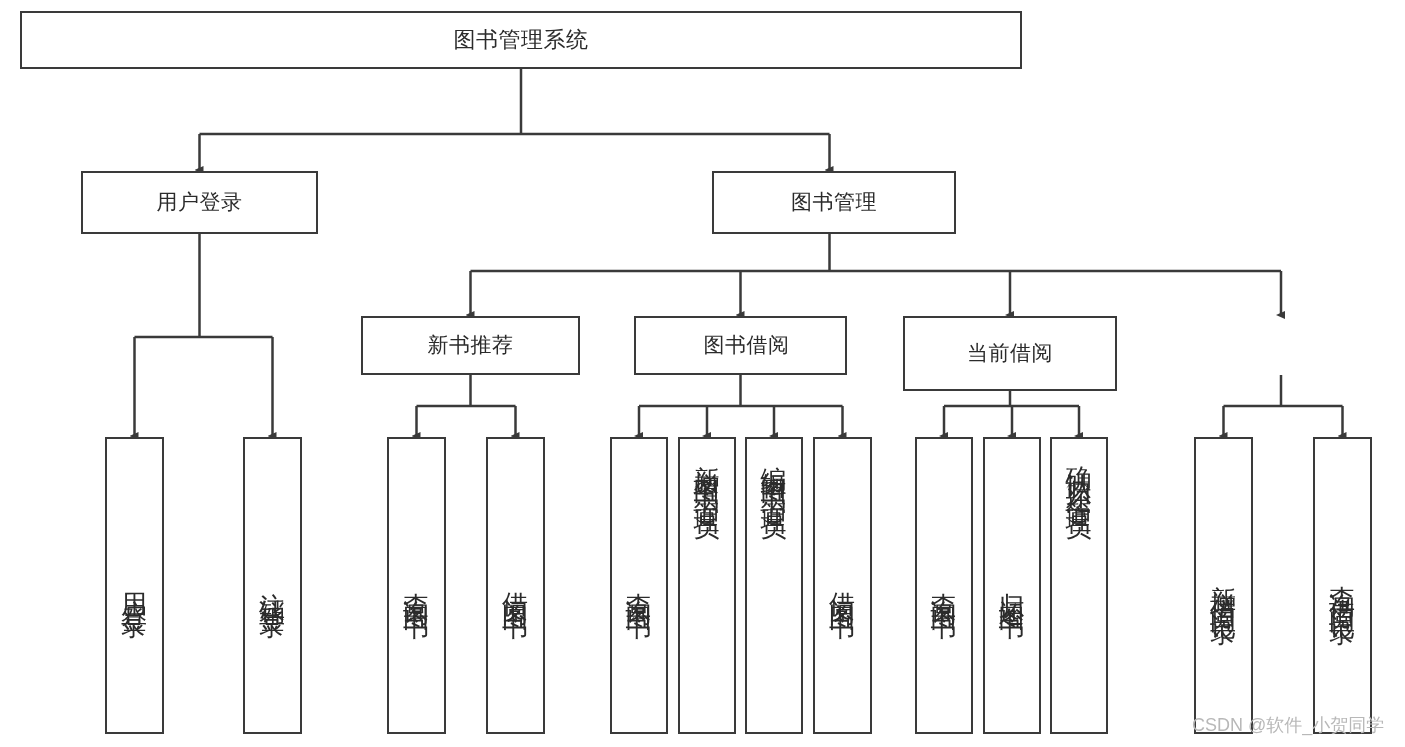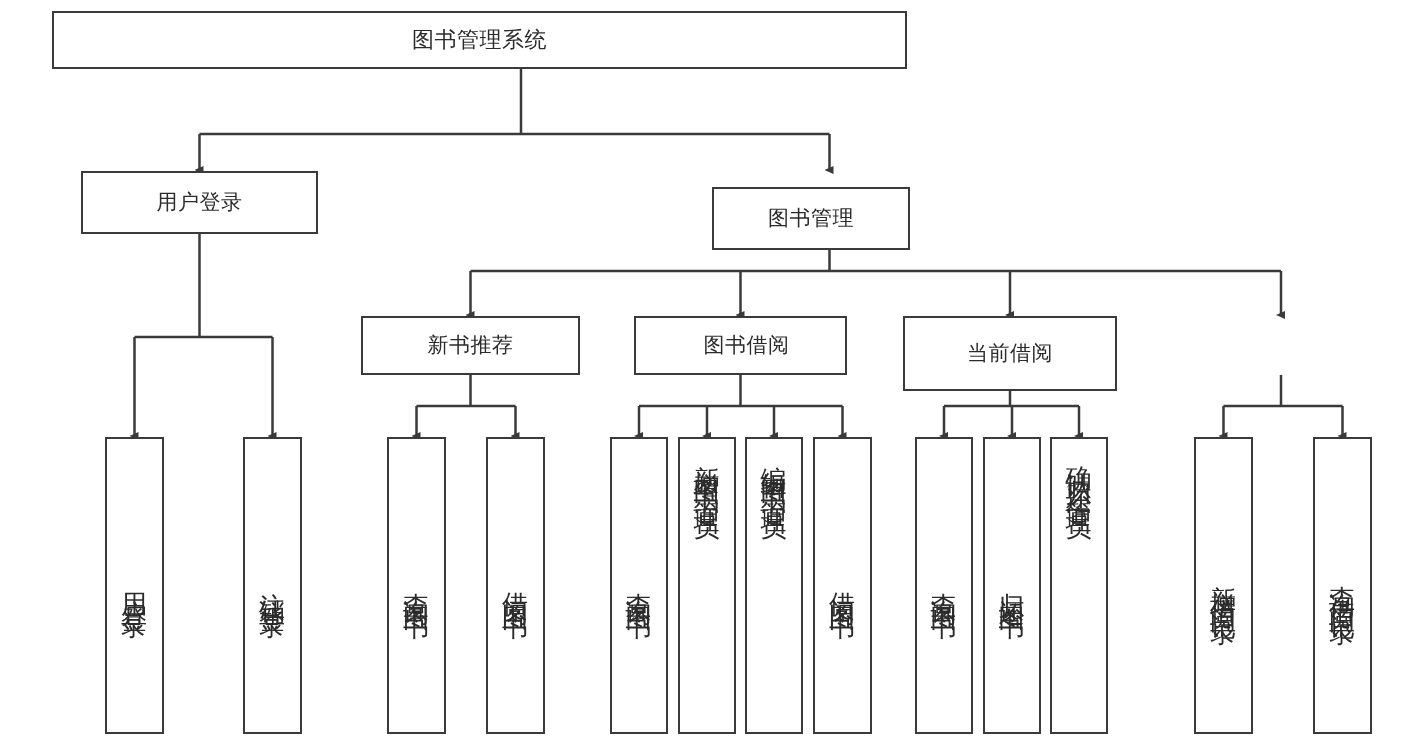--- a/index.html
+++ b/index.html
@@ -116,28 +116,28 @@
         <path d="M944,406 L944,436" marker-end="url(#arrow)"></path>
         <path d="M1012,406 L1012,436" marker-end="url(#arrow)"></path>
         <path d="M1079,406 L1079,436" marker-end="url(#arrow)"></path>
         <path d="M1281,375 L1281,406"></path>
         <path d="M1223.5,406 L1342.5,406"></path>
         <path d="M1223.5,406 L1223.5,436" marker-end="url(#arrow)"></path>
         <path d="M1342.5,406 L1342.5,436" marker-end="url(#arrow)"></path>
       </g>
   </svg>
 
-  <div class="node horiz root" style="left: 20px; top: 11px; width: 855px; height: 58px; margin-left: 32px;">
+  <div class="node horiz root" style="left: 20px; top: 11px; width: 1002px; height: 58px;">
     <span class="label">图书管理系统</span>
   </div>
 
   <div class="node horiz" style="left: 81px; top: 171px; width: 237px; height: 63px;">
     <span class="label">用户登录</span>
   </div>
-  <div class="node horiz" style="left: 712px; top: 171px; width: 198px; height: 63px; margin-top: 16px;">
+  <div class="node horiz" style="left: 712px; top: 171px; width: 244px; height: 63px;">
     <span class="label">图书管理</span>
   </div>
 
   <div class="node horiz" style="left: 361px; top: 316px; width: 219px; height: 59px; align-items: center;">
     <span class="label">新书推荐</span>
   </div>
   <div class="node horiz" style="left: 634px; top: 316px; width: 213px; height: 59px; padding-left: 12px;">
     <span class="label">图书借阅</span>
   </div>
   <div class="node horiz" style="left: 903px; top: 316px; width: 214px; height: 75px;">
@@ -177,14 +177,15 @@
   <div class="node vert" style="left: 1050px; top: 437px; width: 58px; height: 297px;">
     <span class="label">确认归还（管理员）</span>
   </div>
   <div class="node vert centered" style="left: 1194px; top: 437px; width: 59px; height: 297px;">
     <span class="label">新增借阅记录</span>
   </div>
   <div class="node vert centered" style="left: 1313px; top: 437px; width: 59px; height: 297px;">
     <span class="label">查询借阅记录</span>
   </div>
 
+  <div id="watermark">CSDN @软件_小贺同学</div>
 
 </div>
 
 </body></html>

